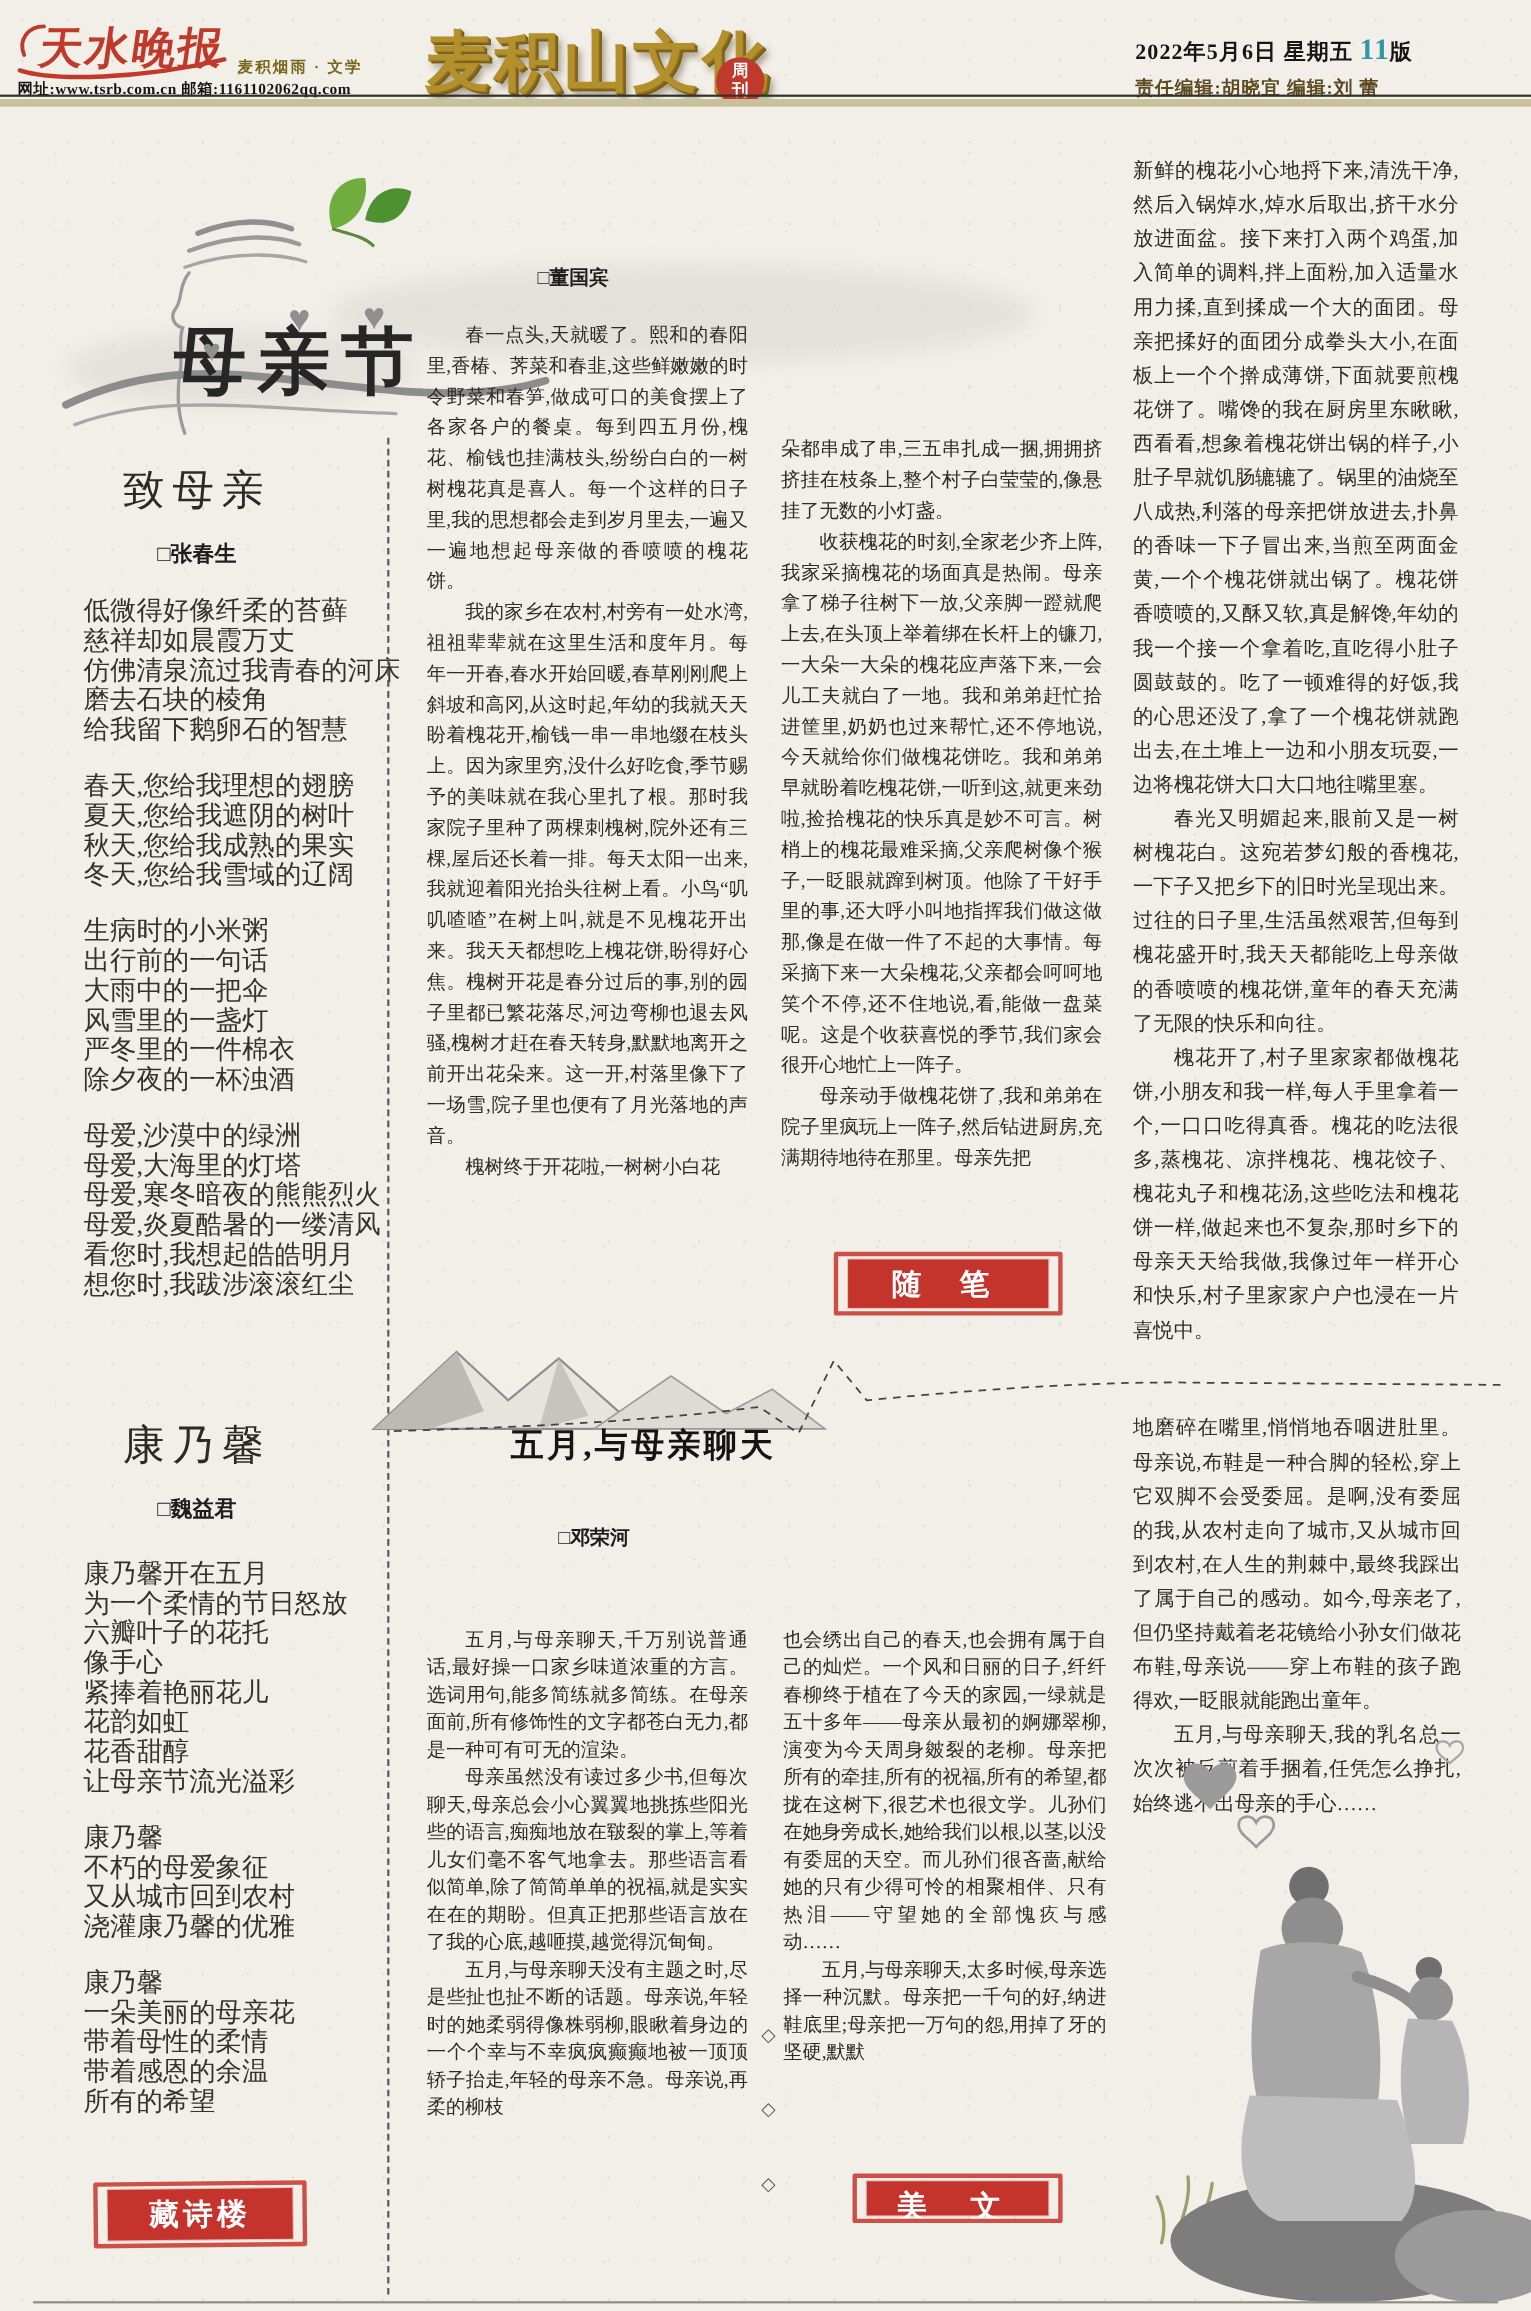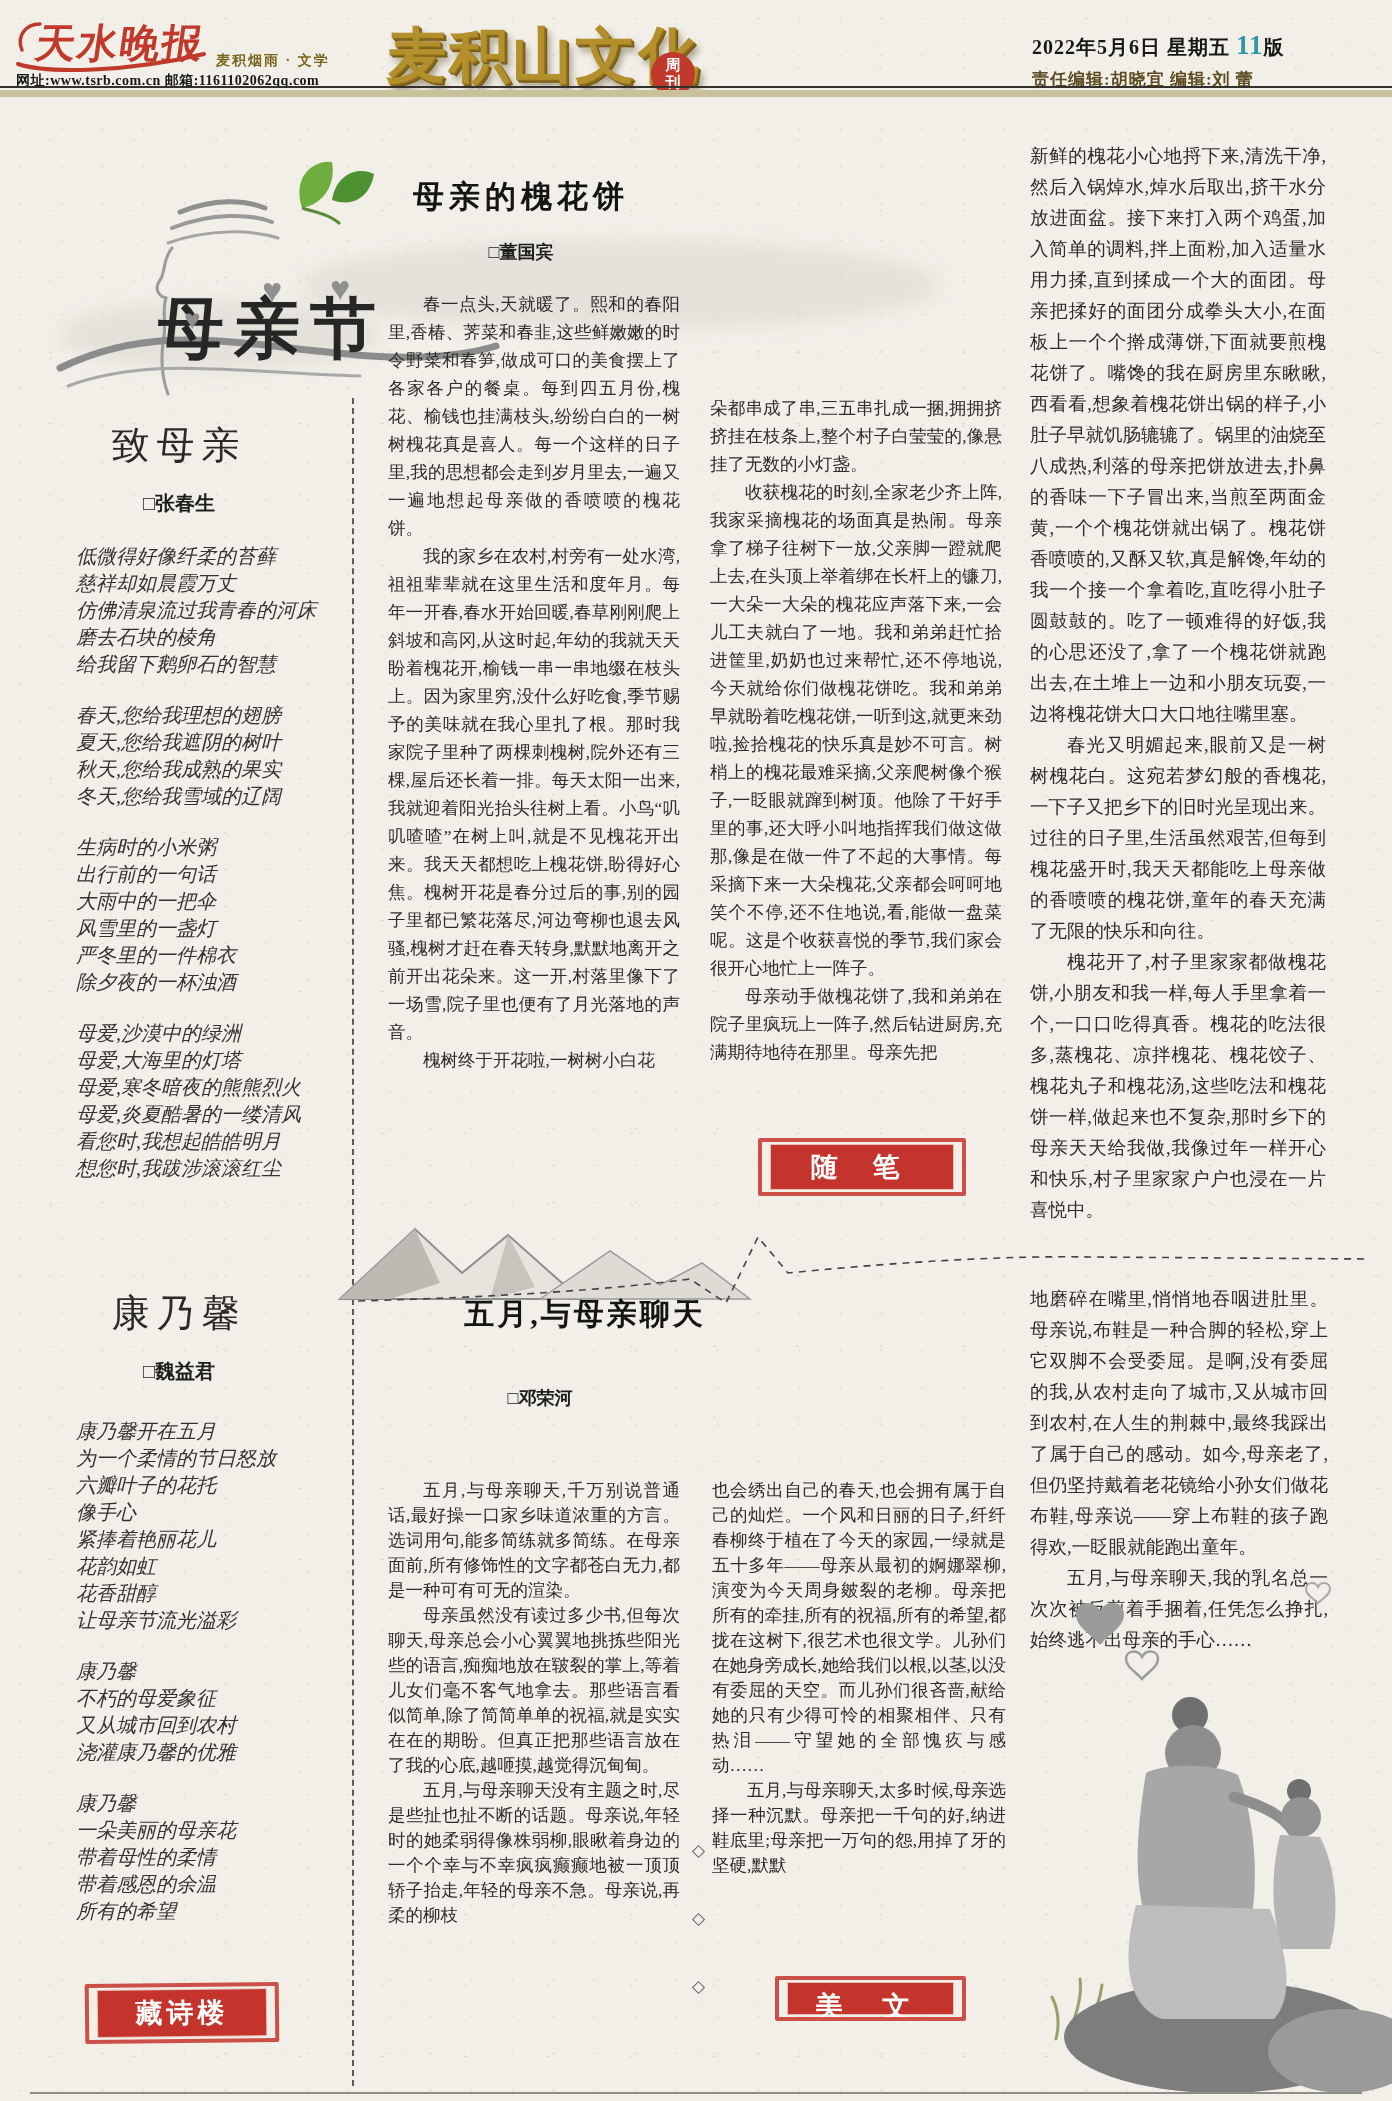--- a/index.html
+++ b/index.html
@@ -27,21 +27,21 @@
   .editors-line{left:1032px;top:68px;font-size:17px;font-weight:bold;color:#5c4a20;letter-spacing:1px;}
   .rule-dark{left:0;top:86px;width:1392px;height:2px;background:#34312c;}
   .rule-tan{left:0;top:90px;width:1392px;height:7px;background:#c9c09c;}
   
   .banner-title{left:158px;top:284px;font-size:66px;font-weight:900;color:#262626;letter-spacing:10px;}
   .heart{color:#8f8f8f;line-height:1;}
   
   .poem-title{left:18px;width:322px;text-align:center;font-size:38px;color:#2c2a26;letter-spacing:7px;}
   .poem-author,.art-author{font-size:20px;font-weight:bold;color:#1d1d1d;text-align:center;}
   .poem-author{left:18px;width:322px;}
-  .poem{font-size:20px;line-height:27px;color:#34322d;font-style:italic;width:276px;left:76px;}
+  .poem{font-size:24px;line-height:27px;color:#34322d;width:276px;left:76px;}
   .poem-line{white-space:nowrap;}
   .poem-gap{height:24px;}
   
   .art-title{font-weight:bold;color:#141414;text-align:center;}
   .col{text-align:justify;color:#2d2b27;word-break:break-all;}
   .para{margin:0;text-indent:2em;}
   .para.cont{text-indent:0;}
   .colA{left:388px;top:290px;width:292px;font-size:17.5px;line-height:28px;}
   .colB{left:710px;top:394px;width:292px;font-size:17.5px;line-height:28px;}
   .colC{left:1030px;top:141px;width:296px;font-size:18.5px;line-height:31px;}
@@ -159,21 +159,20 @@
       <div class="poem-line">一朵美丽的母亲花</div>
       <div class="poem-line">带着母性的柔情</div>
       <div class="poem-line">带着感恩的余温</div>
       <div class="poem-line">所有的希望</div>
     </div>
 
   <div class="abs stamp stamp-cangshilou">藏诗楼</div>
 
   <div class="abs vdash"></div>
 
-  <div class="abs art-title" style="left:356px;top:176px;width:330px;font-size:31px;letter-spacing:5px;">母亲的槐花饼</div>
   <div class="abs art-author" style="left:356px;top:240px;width:330px;font-size:18px;">□董国宾</div>
   <div class="abs col colA">
       <p class="para">春一点头,天就暖了。熙和的春阳里,香椿、荠菜和春韭,这些鲜嫩嫩的时令野菜和春笋,做成可口的美食摆上了各家各户的餐桌。每到四五月份,槐花、榆钱也挂满枝头,纷纷白白的一树树槐花真是喜人。每一个这样的日子里,我的思想都会走到岁月里去,一遍又一遍地想起母亲做的香喷喷的槐花饼。</p>
       <p class="para">我的家乡在农村,村旁有一处水湾,祖祖辈辈就在这里生活和度年月。每年一开春,春水开始回暖,春草刚刚爬上斜坡和高冈,从这时起,年幼的我就天天盼着槐花开,榆钱一串一串地缀在枝头上。因为家里穷,没什么好吃食,季节赐予的美味就在我心里扎了根。那时我家院子里种了两棵刺槐树,院外还有三棵,屋后还长着一排。每天太阳一出来,我就迎着阳光抬头往树上看。小鸟“叽叽喳喳”在树上叫,就是不见槐花开出来。我天天都想吃上槐花饼,盼得好心焦。槐树开花是春分过后的事,别的园子里都已繁花落尽,河边弯柳也退去风骚,槐树才赶在春天转身,默默地离开之前开出花朵来。这一开,村落里像下了一场雪,院子里也便有了月光落地的声音。</p>
       <p class="para">槐树终于开花啦,一树树小白花</p>
     </div>
   <div class="abs col colB">
       <p class="para cont">朵都串成了串,三五串扎成一捆,拥拥挤挤挂在枝条上,整个村子白莹莹的,像悬挂了无数的小灯盏。</p>
       <p class="para">收获槐花的时刻,全家老少齐上阵,我家采摘槐花的场面真是热闹。母亲拿了梯子往树下一放,父亲脚一蹬就爬上去,在头顶上举着绑在长杆上的镰刀,一大朵一大朵的槐花应声落下来,一会儿工夫就白了一地。我和弟弟赶忙拾进筐里,奶奶也过来帮忙,还不停地说,今天就给你们做槐花饼吃。我和弟弟早就盼着吃槐花饼,一听到这,就更来劲啦,捡拾槐花的快乐真是妙不可言。树梢上的槐花最难采摘,父亲爬树像个猴子,一眨眼就蹿到树顶。他除了干好手里的事,还大呼小叫地指挥我们做这做那,像是在做一件了不起的大事情。每采摘下来一大朵槐花,父亲都会呵呵地笑个不停,还不住地说,看,能做一盘菜呢。这是个收获喜悦的季节,我们家会很开心地忙上一阵子。</p>
       <p class="para">母亲动手做槐花饼了,我和弟弟在院子里疯玩上一阵子,然后钻进厨房,充满期待地待在那里。母亲先把</p>

